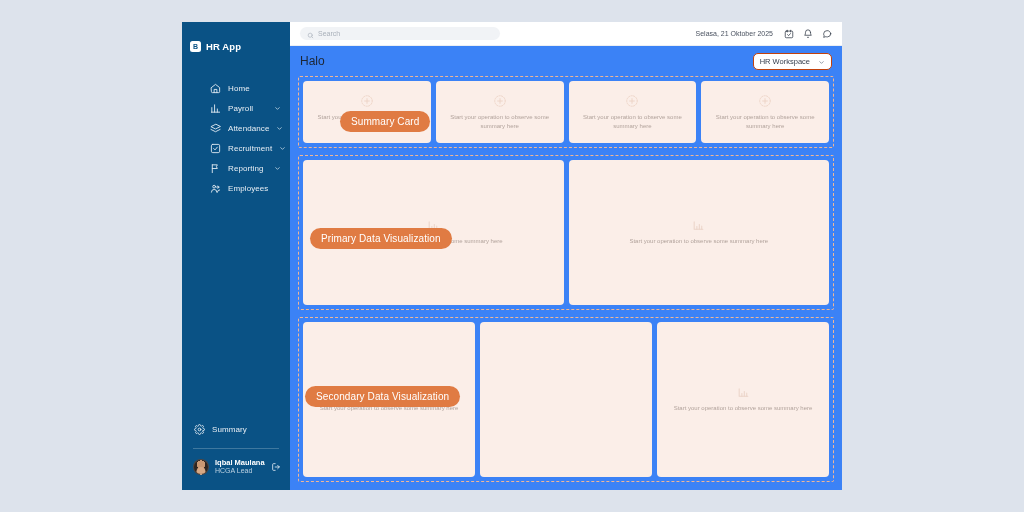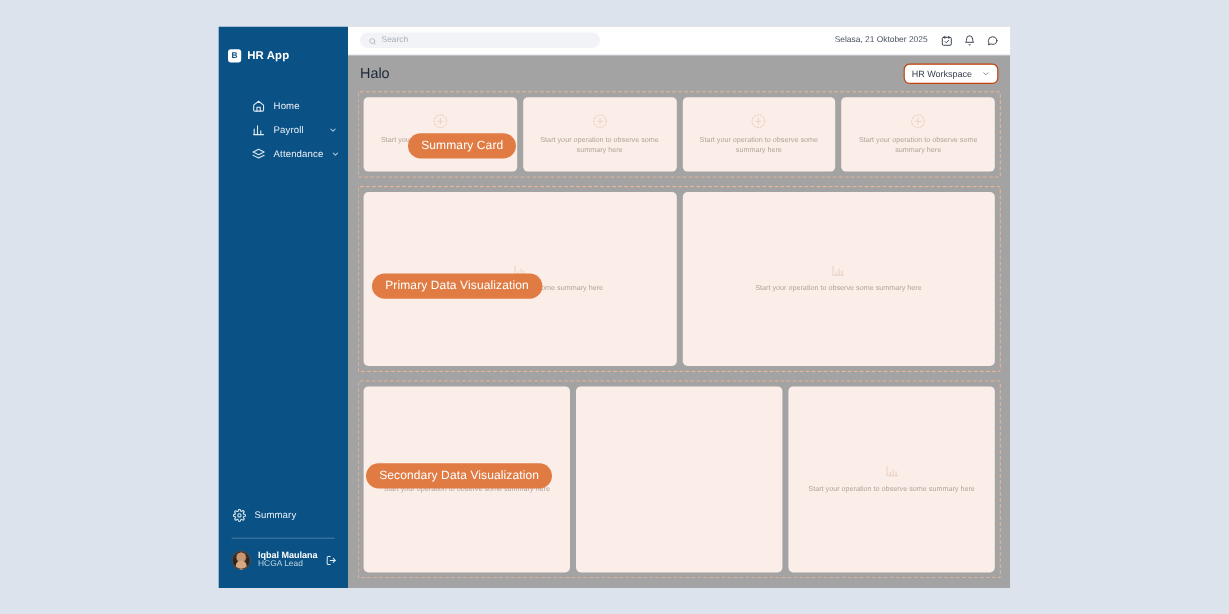--- a/index.html
+++ b/index.html
@@ -90,21 +90,21 @@
     width: 9px; height: 9px; border-radius: 50% 50% 40% 40%;
     background: #d7a884;
   }
   .user-meta { flex: 1; min-width: 0; line-height: 1.25; }
   .user-name { font-size: 7.5px; font-weight: 700; color: #ffffff; white-space: nowrap; }
   .user-role { font-size: 7px; color: #bdd2e2; white-space: nowrap; }
   .logout-icon { width: 10px; height: 10px; flex-shrink: 0; cursor: pointer; }
   .logout-icon svg { width: 10px; height: 10px; display: block; }
 
   
-  .main { flex: 1; display: flex; flex-direction: column; min-width: 0; background: #a3a3a3; }
+  .main { flex: 1; display: flex; flex-direction: column; min-width: 0; background: #3b82f6; }
 
   .topbar {
     height: 24px; background: #ffffff;
     border-bottom: 1px solid #eceff3;
     display: flex; align-items: center;
     padding: 0 10px; gap: 8px; flex-shrink: 0;
   }
   .search-box {
     width: 200px; height: 13px;
     background: #f1f3f6; border-radius: 7px;
@@ -238,22 +238,61 @@
           </svg>
         </span>
         <span class="nav-label">Attendance</span>
         <span class="chev">
           <svg viewBox="0 0 24 24" fill="none" stroke="#cfe0ec" stroke-width="3" stroke-linecap="round" stroke-linejoin="round">
               <path d="M6 9l6 6 6-6"></path>
             </svg>
         </span>
       </div>
 
-
-
+      <div class="nav-item">
+        <span class="nav-icon">
+          <svg viewBox="0 0 24 24" fill="none" stroke="#dfe9f1" stroke-width="2" stroke-linecap="round" stroke-linejoin="round">
+            <rect x="3" y="3" width="18" height="18" rx="3"></rect>
+              <path d="M8 12l3 3 5-6"></path>
+          </svg>
+        </span>
+        <span class="nav-label">Recruitment</span>
+        <span class="chev">
+          <svg viewBox="0 0 24 24" fill="none" stroke="#cfe0ec" stroke-width="3" stroke-linecap="round" stroke-linejoin="round">
+              <path d="M6 9l6 6 6-6"></path>
+            </svg>
+        </span>
+      </div>
+
+      <div class="nav-item">
+        <span class="nav-icon">
+          <svg viewBox="0 0 24 24" fill="none" stroke="#dfe9f1" stroke-width="2" stroke-linecap="round" stroke-linejoin="round">
+            <path d="M5 21V4"></path>
+              <path d="M5 4h11l-2 4 2 4H5"></path>
+          </svg>
+        </span>
+        <span class="nav-label">Reporting</span>
+        <span class="chev">
+          <svg viewBox="0 0 24 24" fill="none" stroke="#cfe0ec" stroke-width="3" stroke-linecap="round" stroke-linejoin="round">
+              <path d="M6 9l6 6 6-6"></path>
+            </svg>
+        </span>
+      </div>
+
+      <div class="nav-item">
+        <span class="nav-icon">
+          <svg viewBox="0 0 24 24" fill="none" stroke="#dfe9f1" stroke-width="2" stroke-linecap="round" stroke-linejoin="round">
+            <circle cx="9" cy="8" r="3"></circle>
+              <path d="M3 20a6 6 0 0 1 12 0"></path>
+              <circle cx="17" cy="9" r="2.2"></circle>
+              <path d="M16 20a5 5 0 0 1 5-5"></path>
+          </svg>
+        </span>
+        <span class="nav-label">Employees</span>
+      </div>
 
     </nav>
 
     <div class="sidebar-spacer"></div>
 
     <div class="settings-row">
       <span class="nav-icon">
         <svg viewBox="0 0 24 24" fill="none" stroke="#dfe9f1" stroke-width="2" stroke-linecap="round" stroke-linejoin="round">
           <circle cx="12" cy="12" r="3"></circle>
           <path d="M19.4 15a1.6 1.6 0 0 0 .3 1.8l.1.1a2 2 0 1 1-2.8 2.8l-.1-.1a1.6 1.6 0 0 0-1.8-.3 1.6 1.6 0 0 0-1 1.5V21a2 2 0 1 1-4 0v-.1a1.6 1.6 0 0 0-1-1.5 1.6 1.6 0 0 0-1.8.3l-.1.1a2 2 0 1 1-2.8-2.8l.1-.1a1.6 1.6 0 0 0 .3-1.8 1.6 1.6 0 0 0-1.5-1H3a2 2 0 1 1 0-4h.1a1.6 1.6 0 0 0 1.5-1 1.6 1.6 0 0 0-.3-1.8l-.1-.1a2 2 0 1 1 2.8-2.8l.1.1a1.6 1.6 0 0 0 1.8.3H9a1.6 1.6 0 0 0 1-1.5V3a2 2 0 1 1 4 0v.1a1.6 1.6 0 0 0 1 1.5 1.6 1.6 0 0 0 1.8-.3l.1-.1a2 2 0 1 1 2.8 2.8l-.1.1a1.6 1.6 0 0 0-.3 1.8V9a1.6 1.6 0 0 0 1.5 1H21a2 2 0 1 1 0 4h-.1a1.6 1.6 0 0 0-1.5 1z"></path>

